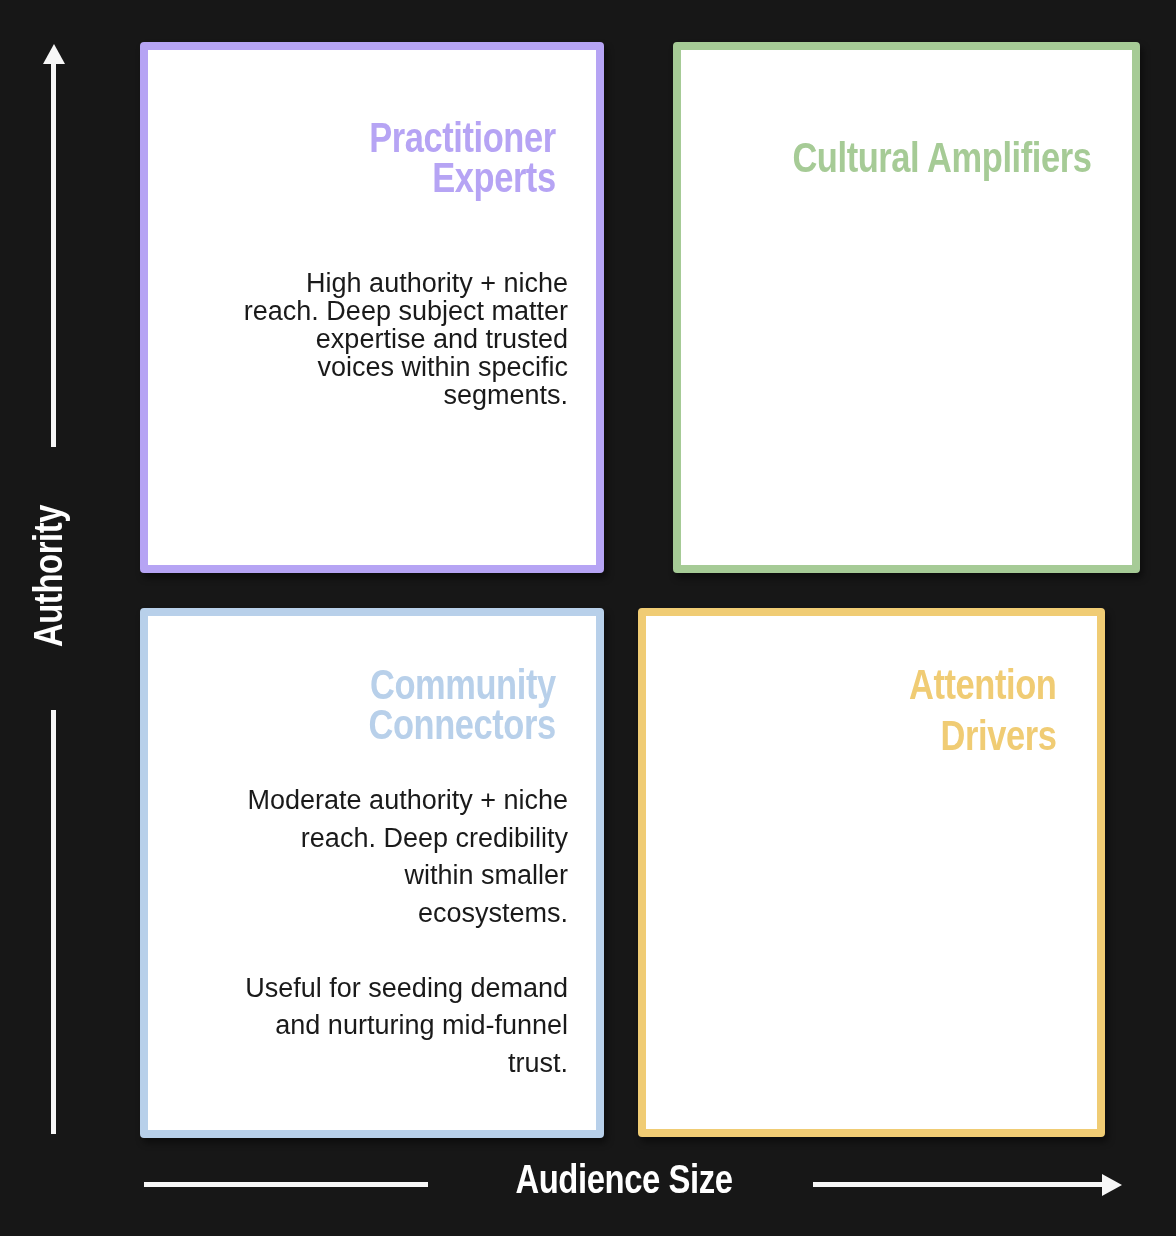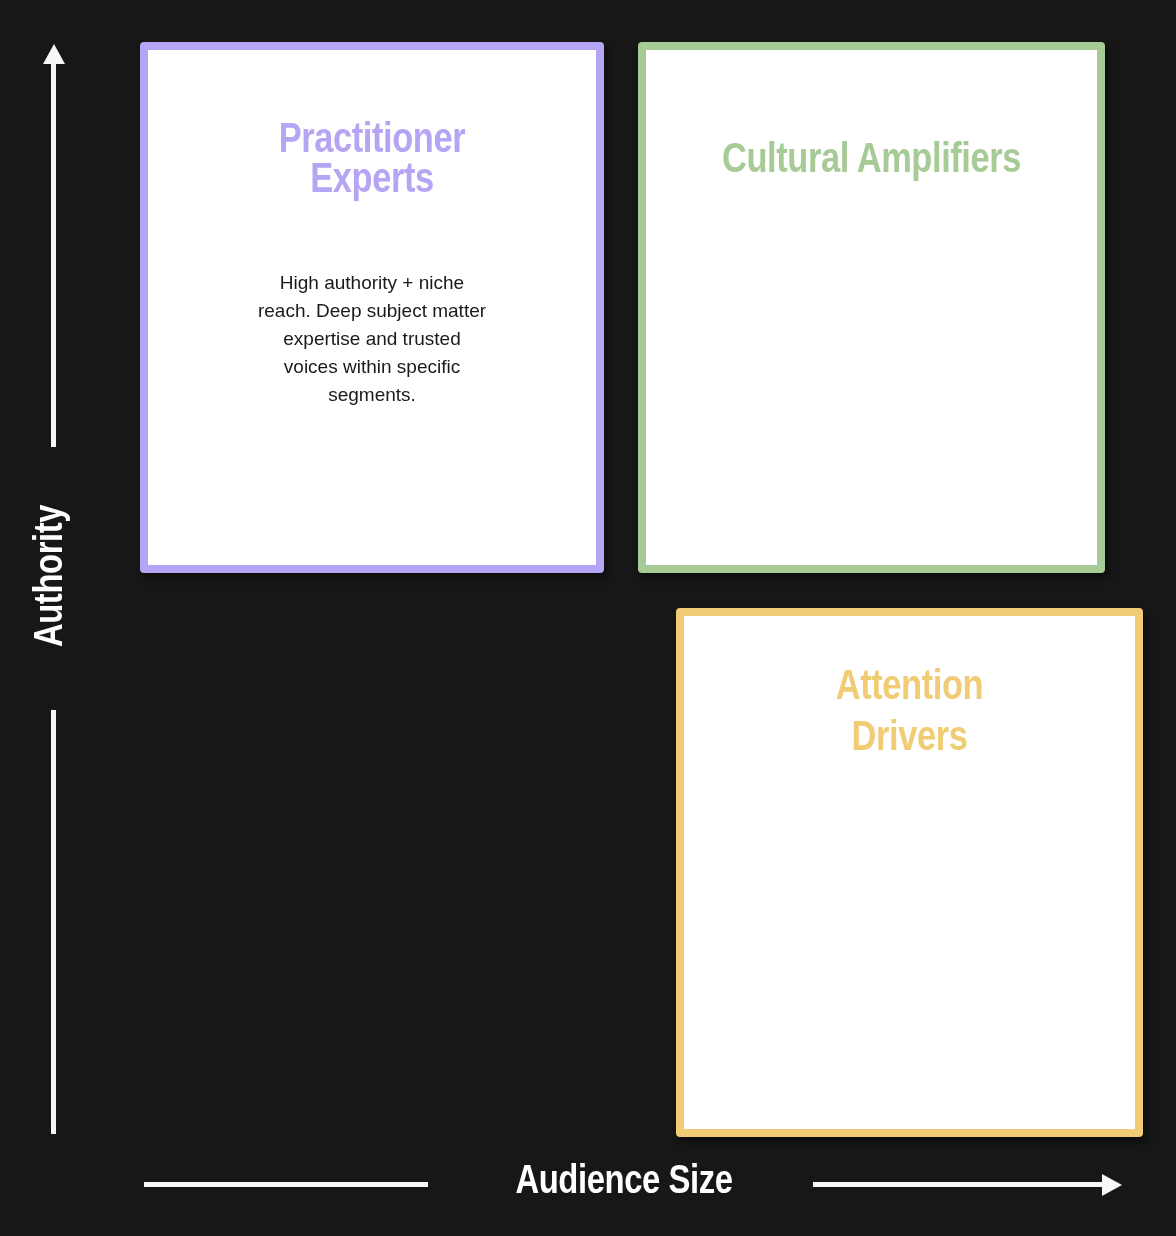--- a/index.html
+++ b/index.html
@@ -11,47 +11,47 @@
     font-family: "Liberation Sans", sans-serif;
     overflow: hidden;
   }
   
   .q {
     position: absolute;
     background: #ffffff;
     border: 8px solid #999;
     border-radius: 4px;
     box-sizing: border-box;
-    text-align: center;
+    text-align: right;
     box-shadow: 3px 5px 7px rgba(0,0,0,0.45);
   }
   .q.tl { left:140px; top:42px;  width:464px; height:531px; }
-  .q.tr { left:638px; top:42px;  width:467px; height:531px; }
+  .q.tr { left:673px; top:42px;  width:467px; height:531px; }
   .q.bl { left:140px; top:608px; width:464px; height:530px; }
-  .q.br { left:676px; top:608px; width:467px; height:529px; }
+  .q.br { left:638px; top:608px; width:467px; height:529px; }
 
   .q-title {
     margin: 0;
     font-size: 42px;
     font-weight: bold;
     line-height: 40px;
     letter-spacing: -0.5px;
     white-space: pre-line;
     transform: scaleX(0.82);
     transform-origin: center top;
   }
   .tl .q-title { margin-top: 68px; }
   .tr .q-title { margin-top: 88px; }
   .bl .q-title { margin-top: 49px; }
   .br .q-title { margin-top: 43px; line-height: 51px; }
 
   .q-body {
     margin: 4px 28px;
     color: #1a1a1a;
-    font-size: 19px;
+    font-size: 27px;
     white-space: pre-line;
   }
   .tl .q-body { margin-top: 71px; line-height: 28px; }
   .tr .q-body { margin-top: 91px; line-height: 28px; }
   .bl .q-body { margin-top: 37px; line-height: 37.5px; }
   .br .q-body { margin-top: 43px; line-height: 27.5px; }
 
   
   .axis-line { position: absolute; background: #f7f7f7; }
   .v-line.top    { left:51px;  top:62px;   width:5px;  height:385px; }
@@ -112,19 +112,31 @@
 reach. Deep subject matter
 expertise and trusted
 voices within specific
 segments.</p>
   </section>
 
   <section class="q tr" style="border-color: rgb(166, 203, 150);">
     <h2 class="q-title" style="color: rgb(166, 203, 150);">Cultural Amplifiers</h2>
   </section>
 
+  <section class="q bl" style="border-color: rgb(184, 208, 234);">
+    <h2 class="q-title" style="color: rgb(184, 208, 234);">Community
+Connectors</h2>
+    <p class="q-body">Moderate authority + niche
+reach. Deep credibility
+within smaller
+ecosystems.
+
+Useful for seeding demand
+and nurturing mid-funnel
+trust.</p>
+  </section>
 
   <section class="q br" style="border-color: rgb(240, 204, 116);">
     <h2 class="q-title" style="color: rgb(240, 204, 116);">Attention
 Drivers</h2>
   </section>
 
 </div>
 
 </body></html>

